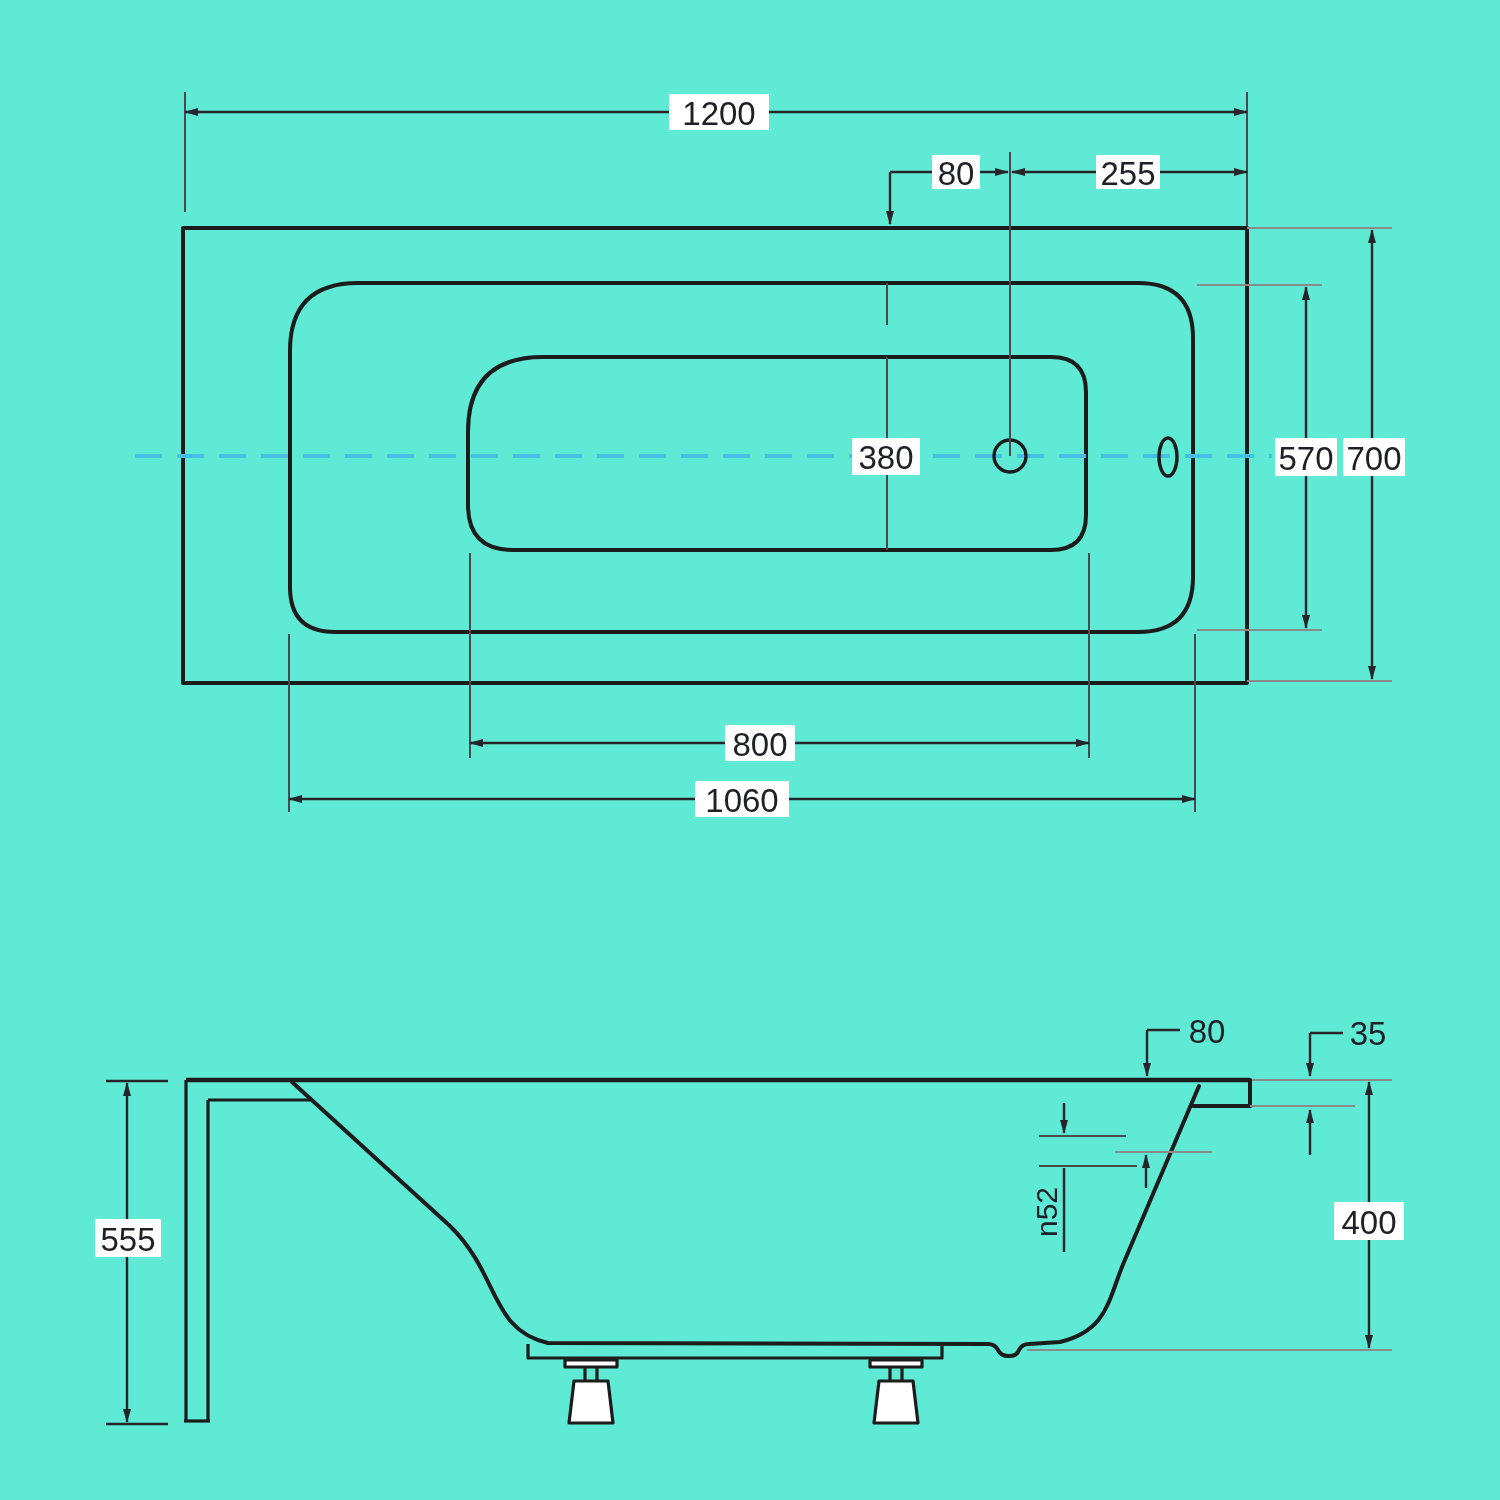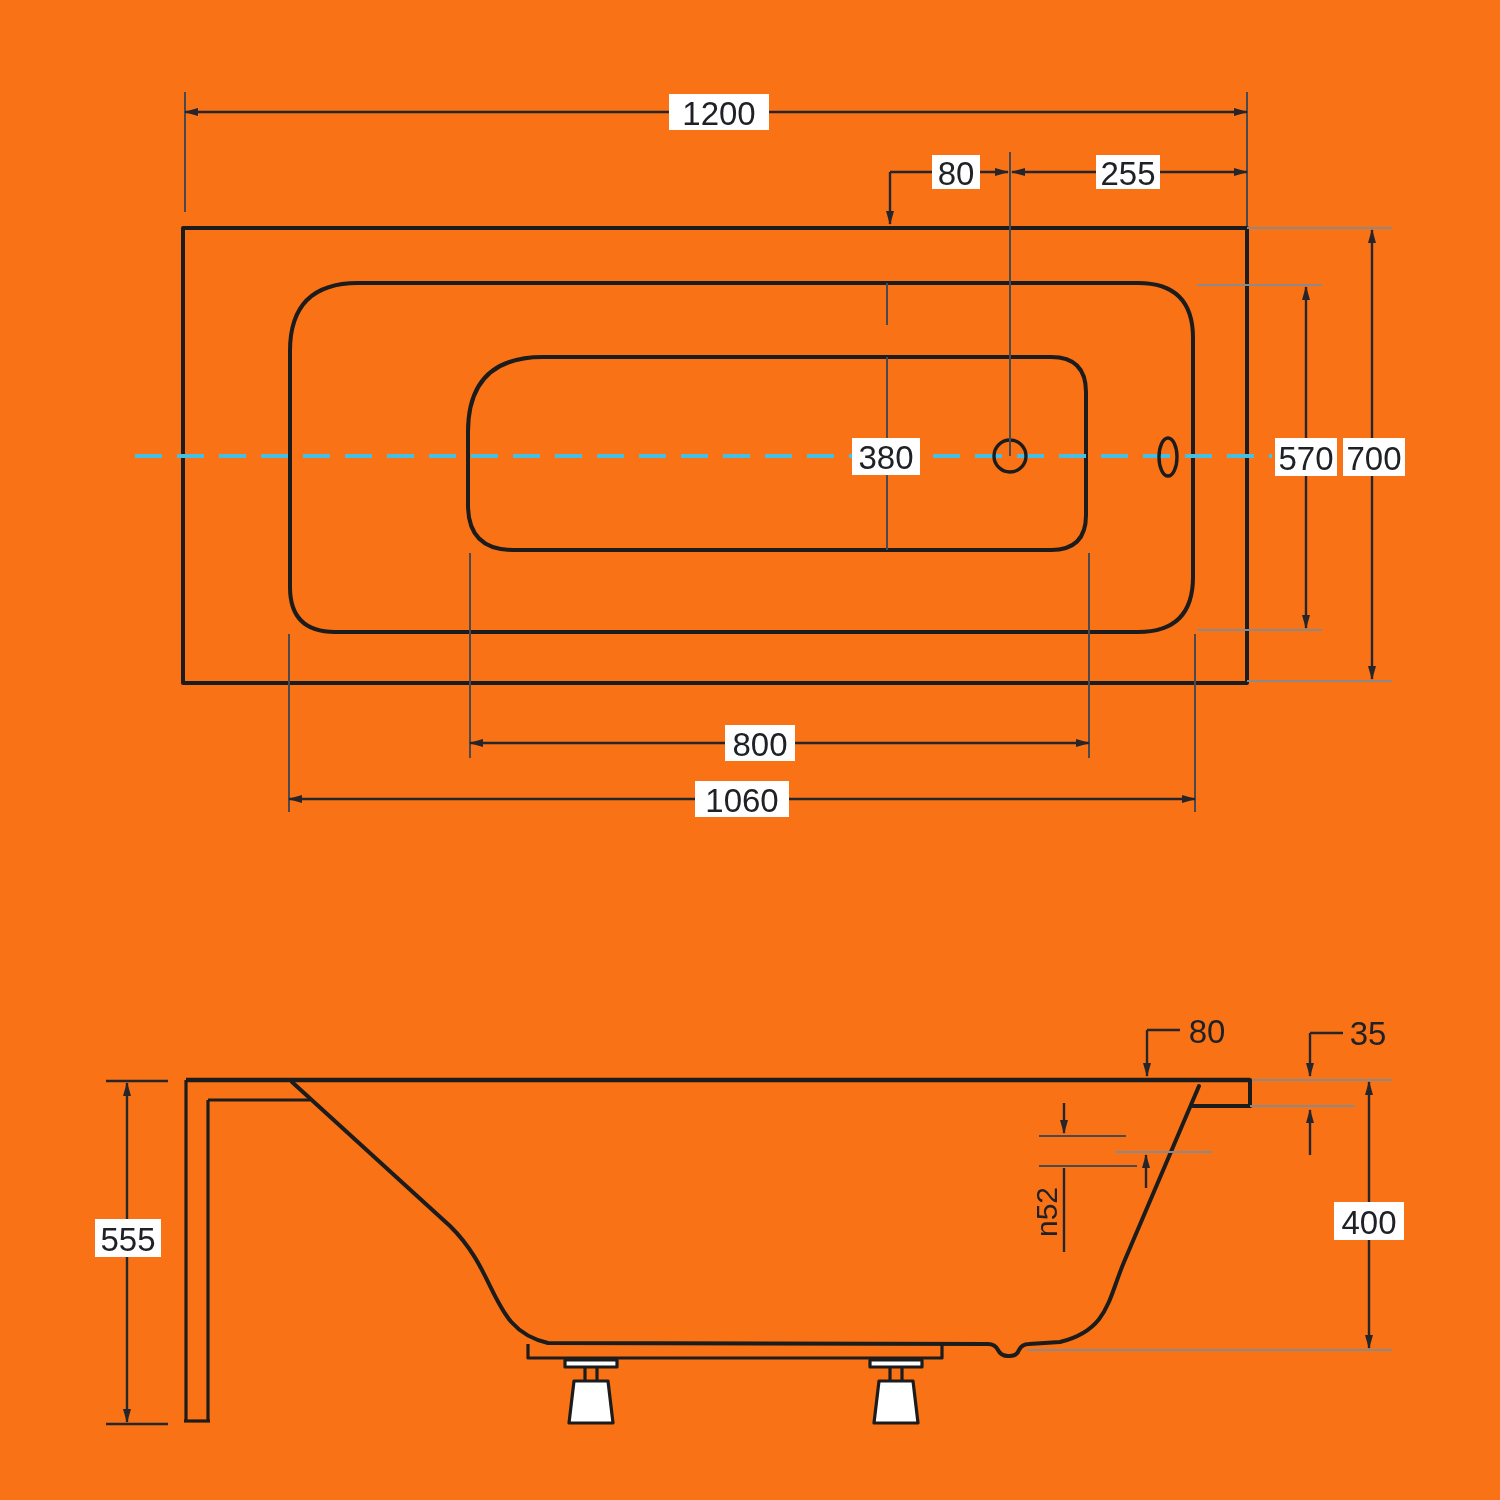--- a/index.html
+++ b/index.html
@@ -7,21 +7,21 @@
     padding: 0;
     background: #ffffff;
     width: 1500px;
     height: 1500px;
     font-family: "Liberation Sans", sans-serif;
   }
   #canvas {
     position: relative;
     width: 1500px;
     height: 1500px;
-    background: #f97316;
+    background: #5eead4;
   }
   svg { display: block; }
   .outline  { stroke: #1c1c1c; stroke-width: 4;   fill: none; stroke-linejoin: round; stroke-linecap: round; }
   .outline3 { stroke: #1c1c1c; stroke-width: 3.2; fill: none; stroke-linejoin: round; }
   .dim      { stroke: #26262a; stroke-width: 2.4; fill: none; }
   .tick     { stroke: #26262a; stroke-width: 2.4; fill: none; }
   .ext      { stroke: #4a4a4e; stroke-width: 2;   fill: none; }
   .extg     { stroke: #8a8a8a; stroke-width: 2.2; fill: none; }
   .center   { stroke: #45bfe3; stroke-width: 4;   fill: none; stroke-dasharray: 27 15; }
   .mask     { fill: #ffffff; stroke: none; }

